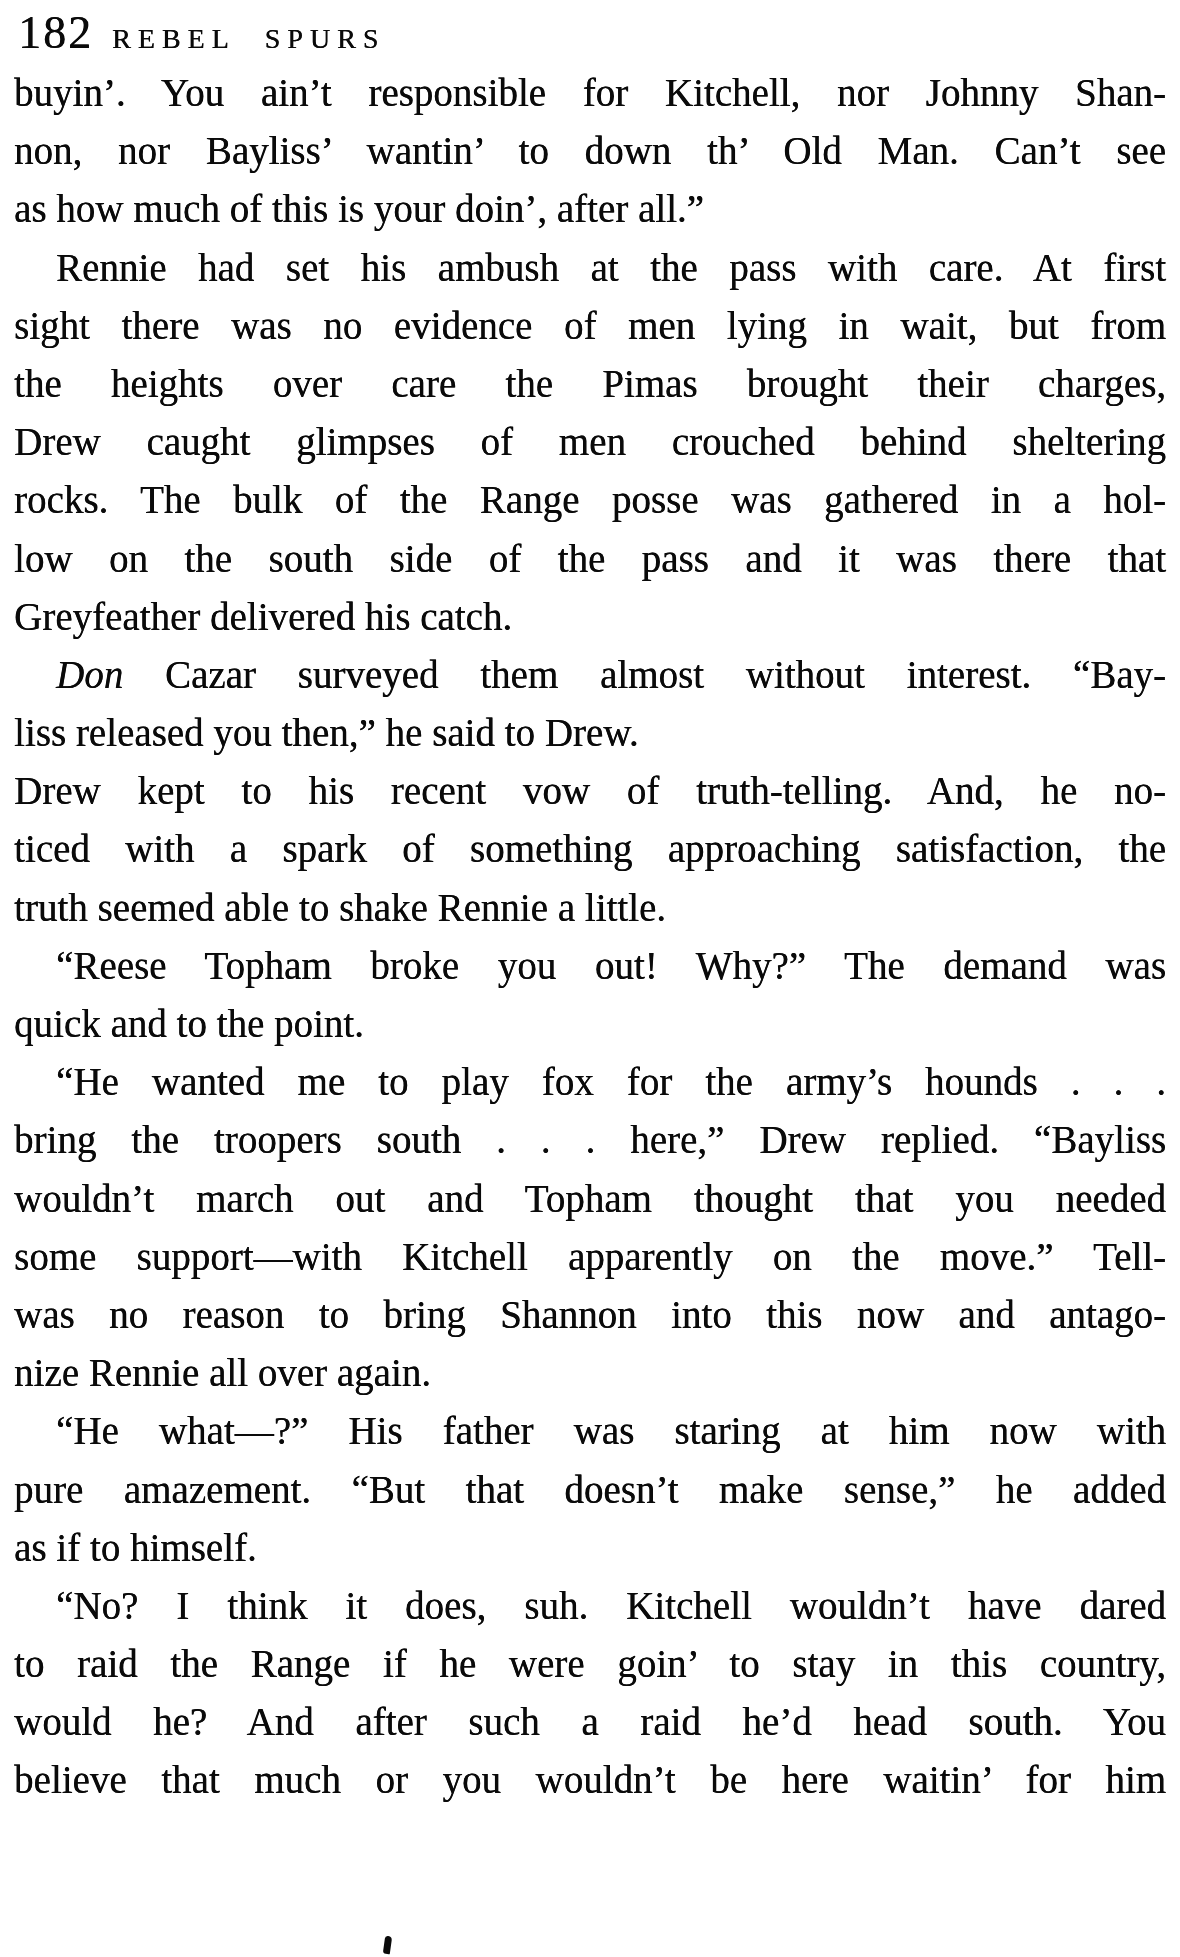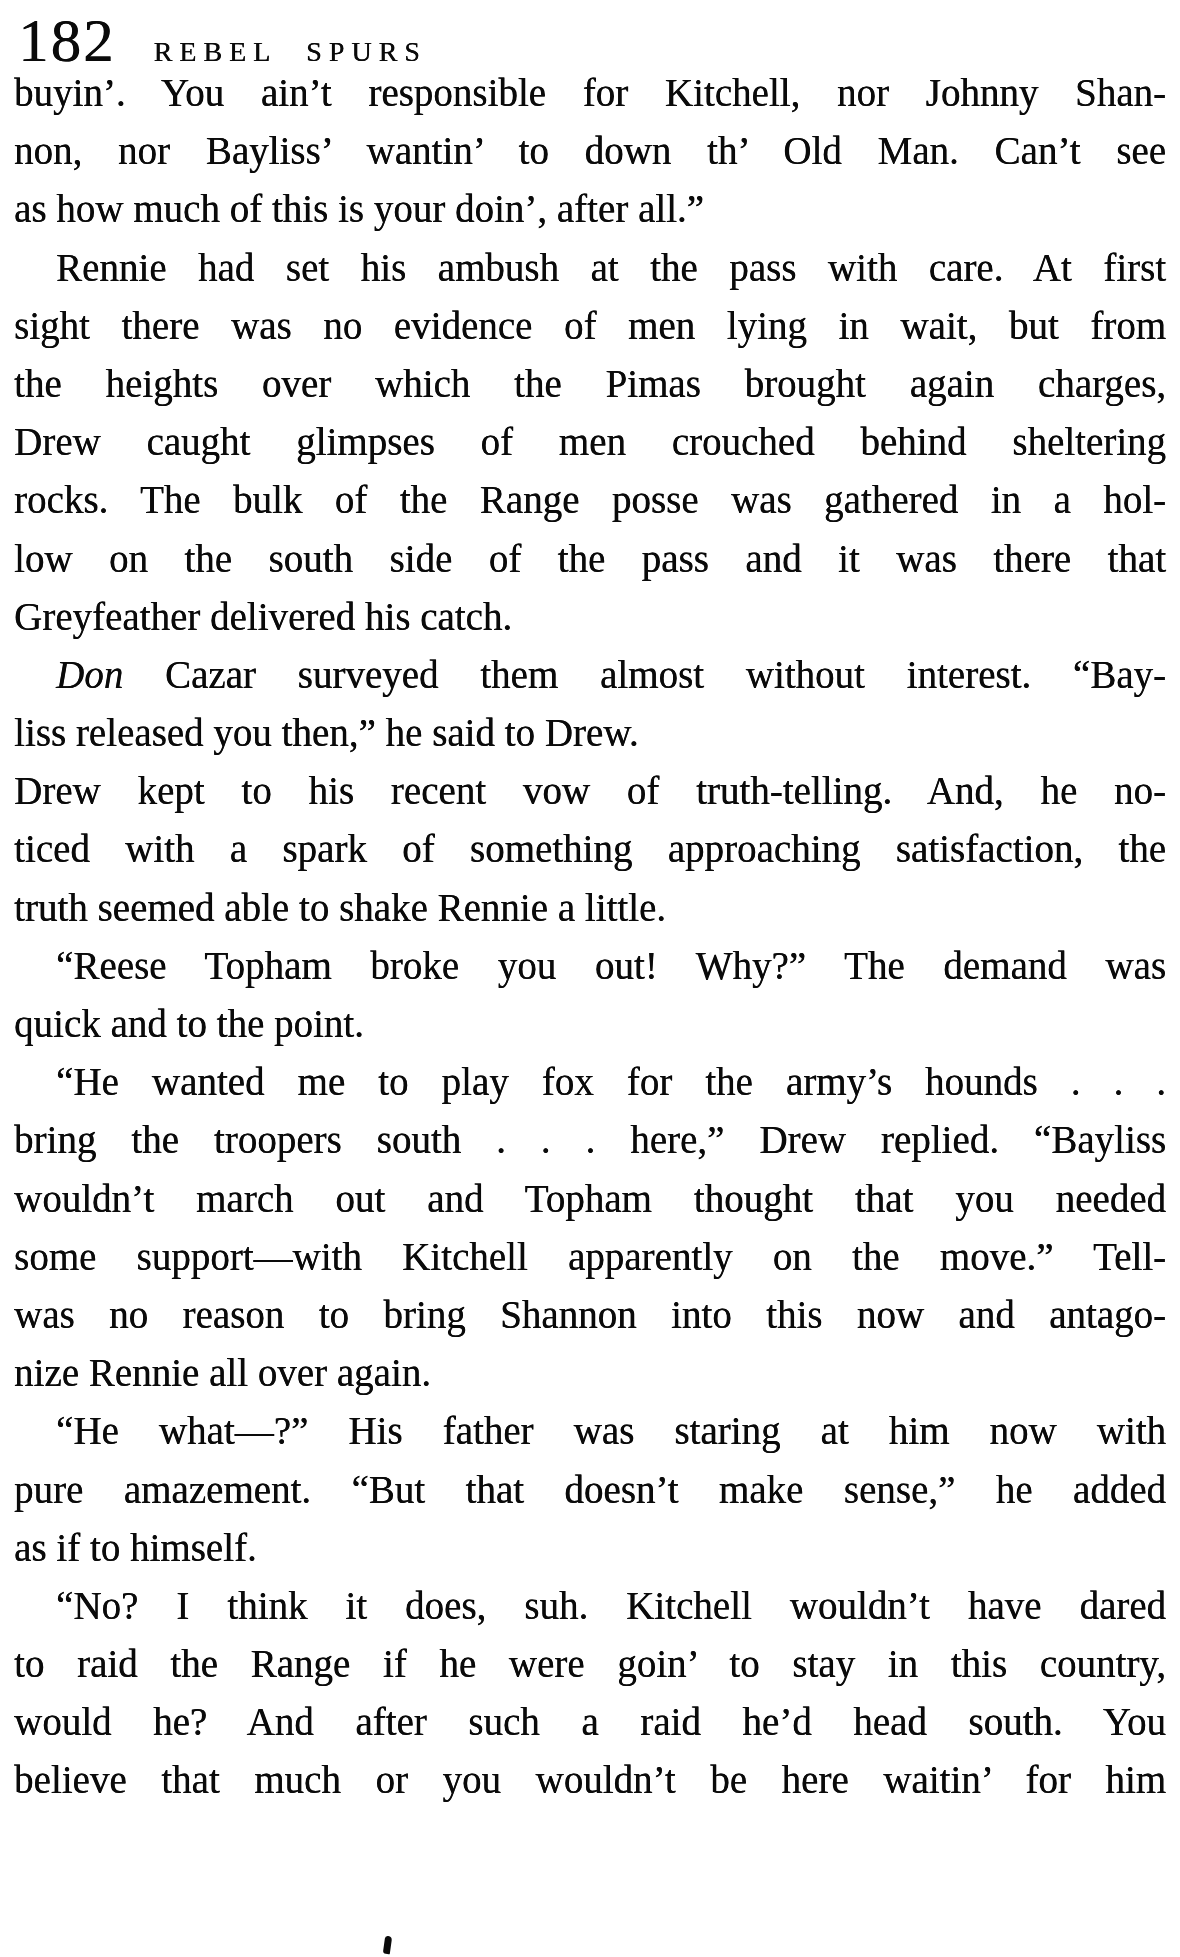--- a/index.html
+++ b/index.html
@@ -17,27 +17,27 @@
     overflow: hidden;
   }
   .header {
     position: absolute;
     top: 10px;
     left: 18px;
     display: flex;
     align-items: baseline;
   }
   .page-number {
-    font-size: 61px;
+    font-size: 46px;
     line-height: 1;
     letter-spacing: 2px;
     text-shadow: 0.4px 0 0 currentColor;
   }
   .running-title {
-    margin-left: 38px;
+    margin-left: 19px;
     font-size: 28px;
     line-height: 1;
     letter-spacing: 7px;
     word-spacing: 16px;
     text-shadow: 0.4px 0 0 currentColor;
   }
   .body-text {
     position: absolute;
     top: 64px;
     left: 14px;
@@ -78,21 +78,21 @@
   <div class="header">
     <span class="page-number">182</span>
     <span class="running-title">REBEL SPURS</span>
   </div>
   <div class="body-text">
       <div class="line just">buyin’. You ain’t responsible for Kitchell, nor Johnny Shan-</div>
       <div class="line just">non, nor Bayliss’ wantin’ to down th’ Old Man. Can’t see</div>
       <div class="line">as how much of this is your doin’, after all.”</div>
       <div class="line indent just">Rennie had set his ambush at the pass with care. At first</div>
       <div class="line just">sight there was no evidence of men lying in wait, but from</div>
-      <div class="line just">the heights over which the Pimas brought again charges,</div>
+      <div class="line just">the heights over care the Pimas brought their charges,</div>
       <div class="line just">Drew caught glimpses of men crouched behind sheltering</div>
       <div class="line just">rocks. The bulk of the Range posse was gathered in a hol-</div>
       <div class="line just">low on the south side of the pass and it was there that</div>
       <div class="line">Greyfeather delivered his catch.</div>
       <div class="line indent just"><span class="italic">Don</span><span> Cazar surveyed them almost without interest. “Bay-</span></div>
       <div class="line">liss released you then,” he said to Drew.</div>
       <div class="line just">Drew kept to his recent vow of truth-telling. And, he no-</div>
       <div class="line just">ticed with a spark of something approaching satisfaction, the</div>
       <div class="line">truth seemed able to shake Rennie a little.</div>
       <div class="line indent just">“Reese Topham broke you out! Why?” The demand was</div>

